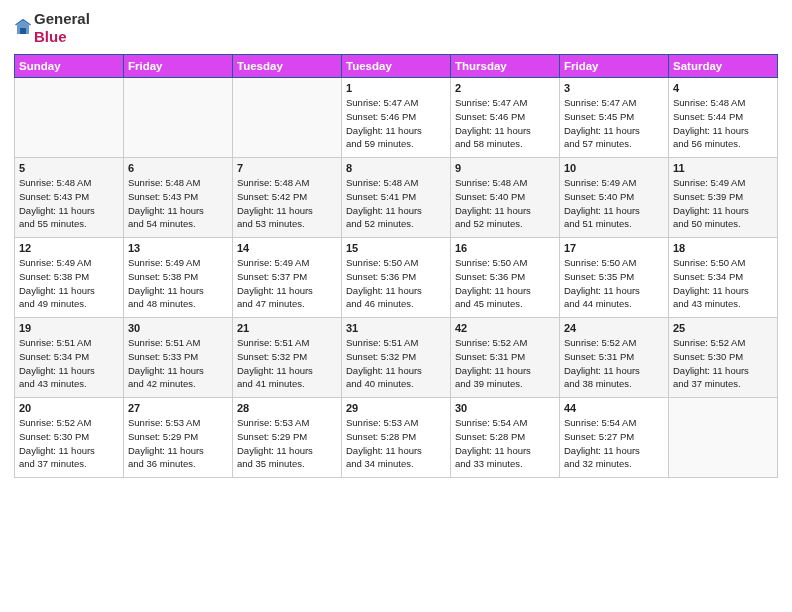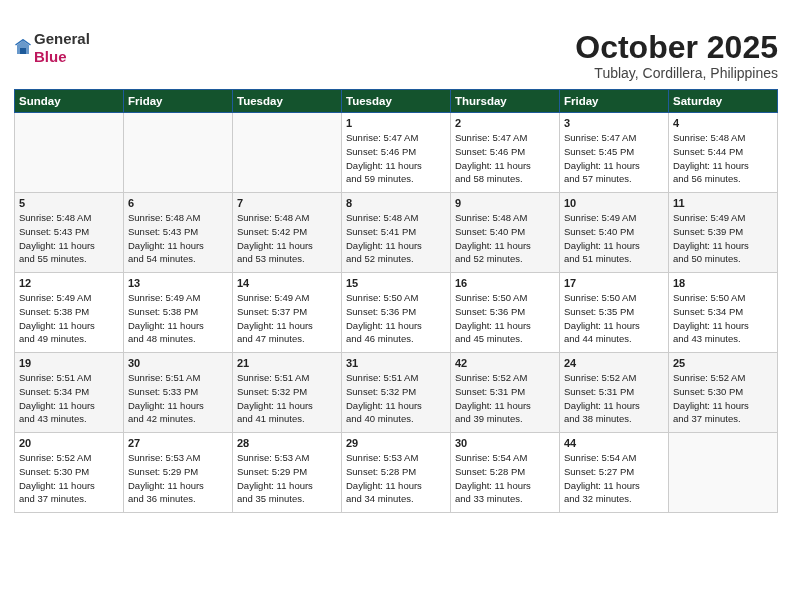--- a/index.html
+++ b/index.html
@@ -6,21 +6,20 @@
     body {
       font-family: Arial, sans-serif;
       background: #fff;
       width: 792px;
       height: 612px;
       overflow: hidden;
     }
     .container {
       width: 792px;
       padding: 10px 14px 6px 14px;
-      margin-top: 20px;
     }
     .header {
       display: flex;
       align-items: flex-start;
       justify-content: space-between;
       margin-bottom: 8px;
     }
     .logo {
       display: flex;
       align-items: center;
@@ -52,21 +51,21 @@
     .location {
       font-size: 14px;
       color: #444;
     }
     table {
       width: 100%;
       border-collapse: collapse;
       table-layout: fixed;
     }
     thead tr th {
-      background-color: #14532d;
+      background-color: #d946ef;
       color: #fff;
       font-size: 11.5px;
       font-weight: bold;
       padding: 5px 4px;
       text-align: left;
       border: 1px solid #1e5a9a;
     }
     tbody tr td {
       border: 1px solid #ccc;
       vertical-align: top;
@@ -102,24 +101,20 @@
         <path d="M8 20 L8 12 L16 12 L16 20" fill="#1e5a9a"></path>
         <path d="M2 8 L12 1 L22 8" stroke="#2a6db5" stroke-width="2" fill="none"></path>
       </svg>
       <div>
         <div>
           <span class="logo-text-general">General</span><br>
           <span class="logo-text-blue">Blue</span>
         </div>
       </div>
     </div>
-    <div class="title-block">
-      <div class="month-title">October 2025</div>
-      <div class="location">Tublay, Cordillera, Philippines</div>
-    </div>
   </div>
 
   <table>
     <thead>
       <tr>
       <th>Sunday</th>
           <th>Friday</th>
           <th>Tuesday</th>
           <th>Tuesday</th>
           <th>Thursday</th>

